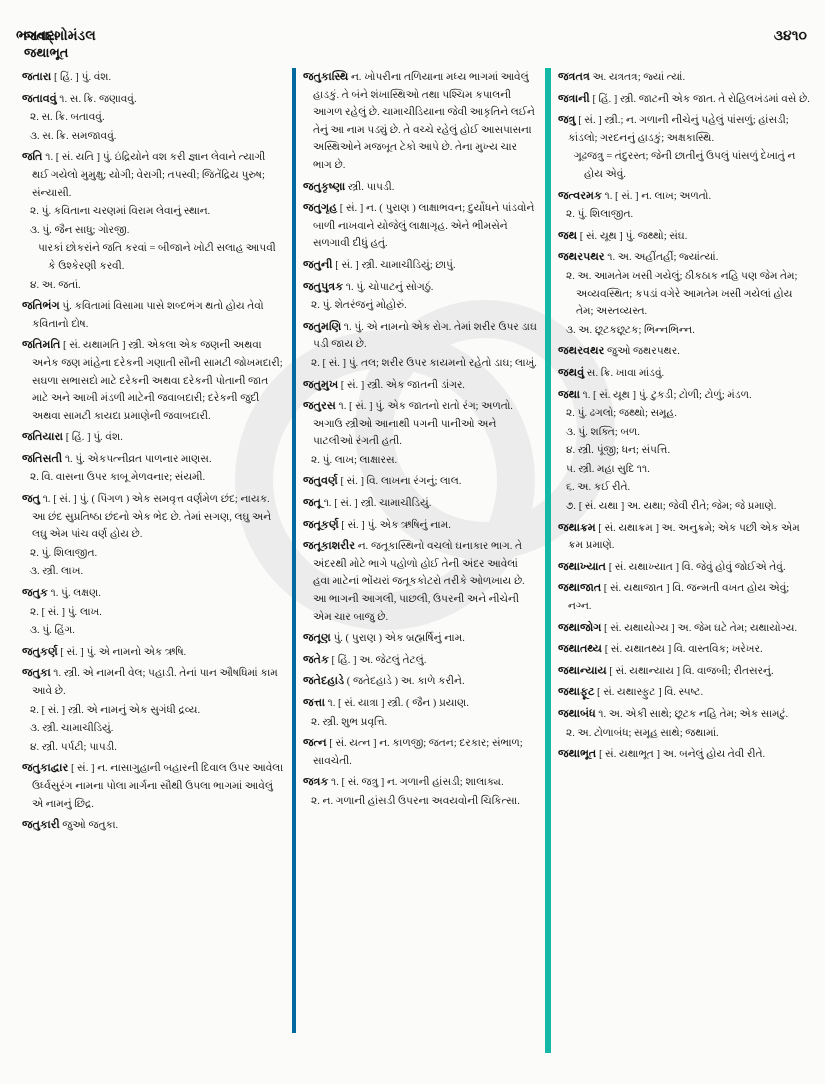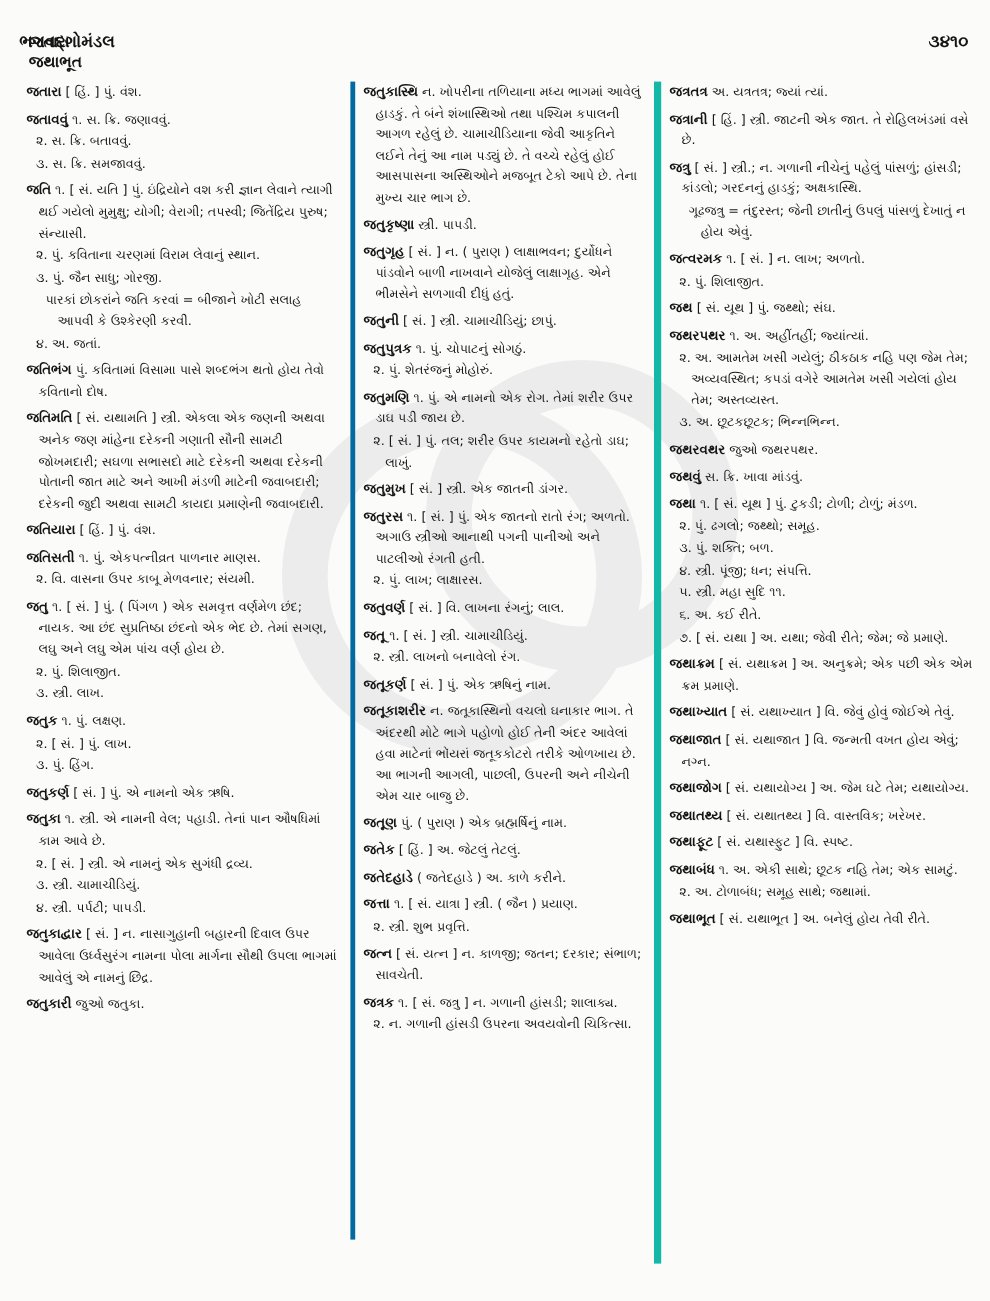--- a/index.html
+++ b/index.html
@@ -22,21 +22,21 @@
   .hdr-center { position: absolute; left: 16px; right: 0; top: 27px; font-size: 14px; font-weight: bold; }
   .hdr-right { position: absolute; right: 18px; top: 27px; font-size: 14px; font-weight: bold; text-align: right; }
   .columns {
     position: absolute; top: 68px; left: 22px; width: 790px; height: 1000px; z-index: 1;
     display: flex;
   }
   .col { box-sizing: border-box; font-size: 10.6px; line-height: 17.6px; }
   .col-1 { width: 270px; padding-right: 8px; }
   .col-2 { width: 253px; padding: 0 8px 0 7px; border-left: 4px solid #0369a1; height: 965px; }
   .col-3 { width: 267px; padding: 0 0 0 7px; border-left: 6px solid #14b8a6; height: 985px; }
-  .entry { margin: 0 0 4px 0; }
+  .entry { margin: 0 0 4px 0; font-family: Liberation Serif, serif; }
   .line { padding-left: 10px; text-indent: -10px; }
   .sub { padding-left: 18px; text-indent: -10px; margin-top: 1px; }
   .quote { padding-left: 26px; text-indent: -10px; margin-top: 1px; }
   .head { font-weight: bold; font-size: 11.2px; }
 </style>
 </head>
 <body>
 
 <div class="watermark">
   <div class="wm-ring" style="left:0;top:30px;width:300px;height:300px;"></div>
@@ -134,21 +134,20 @@
       </div>
       <div class="entry">
         <div class="line"><span class="head">જતુરસ</span><span> </span><span>૧. [ સં. ] પું. એક જાતનો રાતો રંગ; અળતો. અગાઉ સ્ત્રીઓ આનાથી પગની પાનીઓ અને પાટલીઓ રંગતી હતી.</span></div>
         <div class="sub">૨. પું. લાખ; લાક્ષારસ.</div>
       </div>
       <div class="entry">
         <div class="line"><span class="head">જતુવર્ણ</span><span> </span><span>[ સં. ] વિ. લાખના રંગનું; લાલ.</span></div>
       </div>
       <div class="entry">
         <div class="line"><span class="head">જતૂ</span><span> </span><span>૧. [ સં. ] સ્ત્રી. ચામાચીડિયું.</span></div>
-        <div class="sub">૨. સ્ત્રી. લાખનો બનાવેલો રંગ.</div>
       </div>
       <div class="entry">
         <div class="line"><span class="head">જતૂકર્ણ</span><span> </span><span>[ સં. ] પું. એક ઋષિનું નામ.</span></div>
       </div>
       <div class="entry">
         <div class="line"><span class="head">જતૂકાશરીર</span><span> </span><span>ન. જતૂકાસ્થિનો વચલો ઘનાકાર ભાગ. તે અંદરથી મોટે ભાગે પહોળો હોઈ તેની અંદર આવેલાં હવા માટેનાં ભોંયરાં જતૂકકોટરો તરીકે ઓળખાય છે. આ ભાગની આગલી, પાછલી, ઉપરની અને નીચેની એમ ચાર બાજુ છે.</span></div>
       </div>
       <div class="entry">
         <div class="line"><span class="head">જતૂણ</span><span> </span><span>પું. ( પુરાણ ) એક બ્રહ્મર્ષિનું નામ.</span></div>
       </div>
@@ -217,20 +216,23 @@
       <div class="entry">
         <div class="line"><span class="head">જથાજાત</span><span> </span><span>[ સં. યથાજાત ] વિ. જન્મતી વખત હોય એવું; નગ્ન.</span></div>
       </div>
       <div class="entry">
         <div class="line"><span class="head">જથાજોગ</span><span> </span><span>[ સં. યથાયોગ્ય ] અ. જેમ ઘટે તેમ; યથાયોગ્ય.</span></div>
       </div>
       <div class="entry">
         <div class="line"><span class="head">જથાતથ્ય</span><span> </span><span>[ સં. યથાતથ્ય ] વિ. વાસ્તવિક; ખરેખર.</span></div>
       </div>
       <div class="entry">
+        <div class="line"><span class="head">જથાન્યાય</span><span> </span><span>[ સં. યથાન્યાય ] વિ. વાજબી; રીતસરનું.</span></div>
+      </div>
+      <div class="entry">
         <div class="line"><span class="head">જથાફૂટ</span><span> </span><span>[ સં. યથાસ્ફુટ ] વિ. સ્પષ્ટ.</span></div>
       </div>
       <div class="entry">
         <div class="line"><span class="head">જથાબંધ</span><span> </span><span>૧. અ. એકી સાથે; છૂટક નહિ તેમ; એક સામટું.</span></div>
         <div class="sub">૨. અ. ટોળાબંધ; સમૂહ સાથે; જથામાં.</div>
       </div>
       <div class="entry">
         <div class="line"><span class="head">જથાભૂત</span><span> </span><span>[ સં. યથાભૂત ] અ. બનેલું હોય તેવી રીતે.</span></div>
       </div>
     </div>

